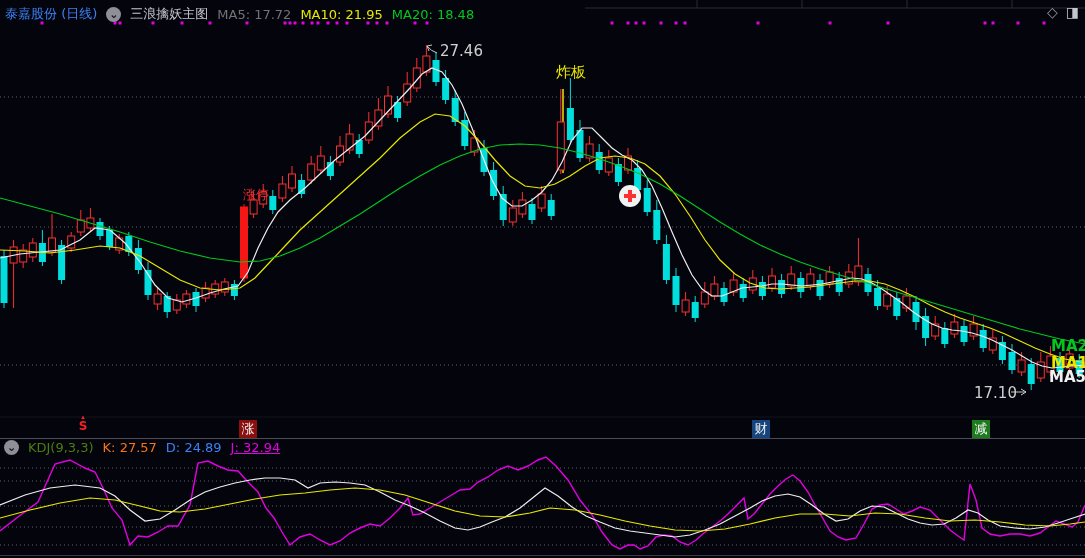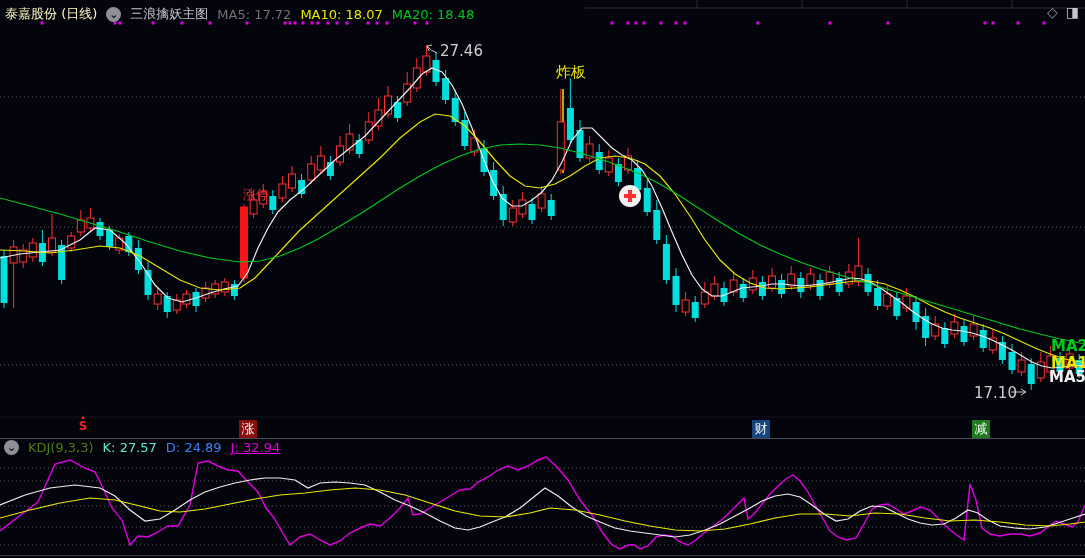--- a/index.html
+++ b/index.html
@@ -562,43 +562,43 @@
     <text x="974" y="398" font-size="15" fill="#cfcfcf">17.10</text>
     <line x1="1011" y1="392" x2="1026" y2="392" stroke="#c8c8c8"></line>
     <path d="M1026,392 l-5,-3 M1026,392 l-5,3" stroke="#c8c8c8" fill="none"></path>
 
     <text x="1051" y="351" font-size="15" font-weight="bold" fill="#00c81e">MA2</text>
     <text x="1051" y="368" font-size="15" font-weight="bold" fill="#e8e800">MA1</text>
     <text x="1049" y="382" font-size="15" font-weight="bold" fill="#f0f0f0">MA5</text>
   </svg>
 
   <div class="main-header">
-    <span class="hdr-txt" style="color: #fef9c3;">泰嘉股份 (日线)</span>
+    <span class="hdr-txt" style="color: #3b82f6;">泰嘉股份 (日线)</span>
     <span class="circ-icon">⌄</span>
     <span class="hdr-txt" style="color: rgb(198, 198, 208); font-family: Liberation Mono, monospace;">三浪擒妖主图</span>
     <span class="hdr-txt" style="color: #737373;">MA5: 17.72</span>
-    <span class="hdr-txt" style="color: rgb(232, 232, 0);">MA10: 18.07</span>
+    <span class="hdr-txt" style="color: rgb(232, 232, 0);">MA10: 21.95</span>
     <span class="hdr-txt" style="color: rgb(0, 200, 30); text-align: center;">MA20: 18.48</span>
   </div>
 
   <div class="tr-icons">
     <span>◇</span>
     <span style="color:#c6c6ce;">◨</span>
   </div>
 
   <div class="s-marker">
     <span class="caret">▴</span>
     <span class="s-letter">S</span>
   </div>
 
   <div class="badge" style="top: 420px; background: rgb(138, 15, 15); left: 239px;">涨</div>
   <div class="badge" style="top: 420px; background: rgb(21, 69, 124); left: 752px;">财</div>
   <div class="badge" style="top: 420px; background: rgb(29, 122, 29); left: 972px;">减</div>
 
   <div class="kdj-header">
     <span class="circ-icon">⌄</span>
     <span class="hdr-txt" style="color: #4d7c0f;">KDJ(9,3,3)</span>
-    <span class="hdr-txt" style="color: #5eead4;">K: 27.57</span>
+    <span class="hdr-txt" style="color: #f97316;">K: 27.57</span>
     <span class="hdr-txt" style="color: #3b82f6;">D: 24.89</span>
     <span class="hdr-txt" style="color: rgb(228, 0, 228); text-decoration: underline;">J: 32.94</span>
   </div>
 
 </div>
 
 </body></html>

